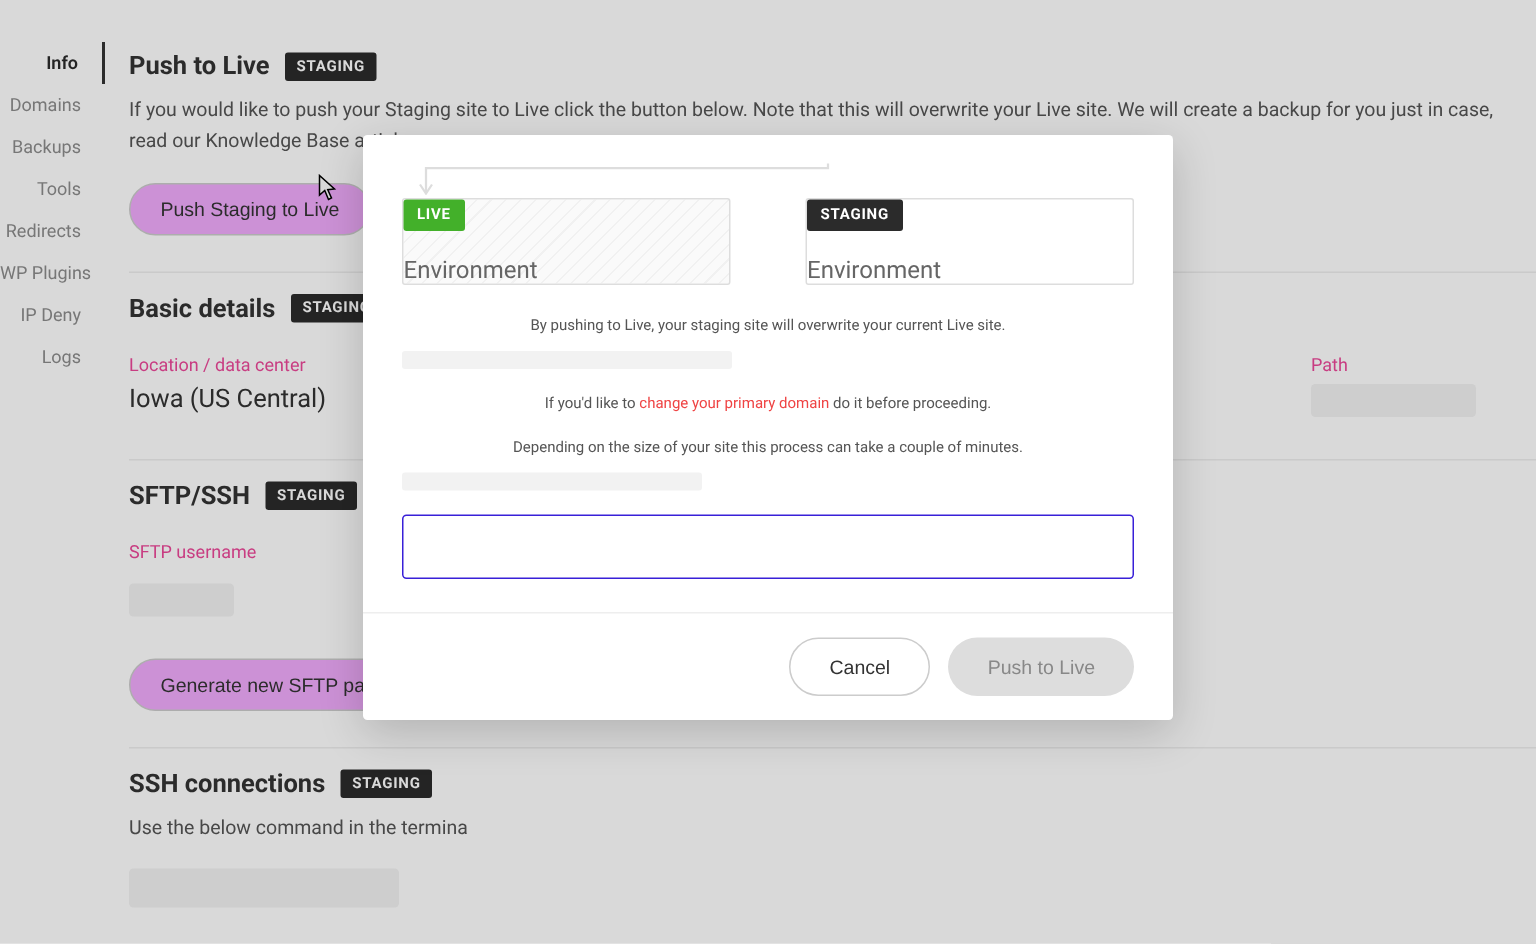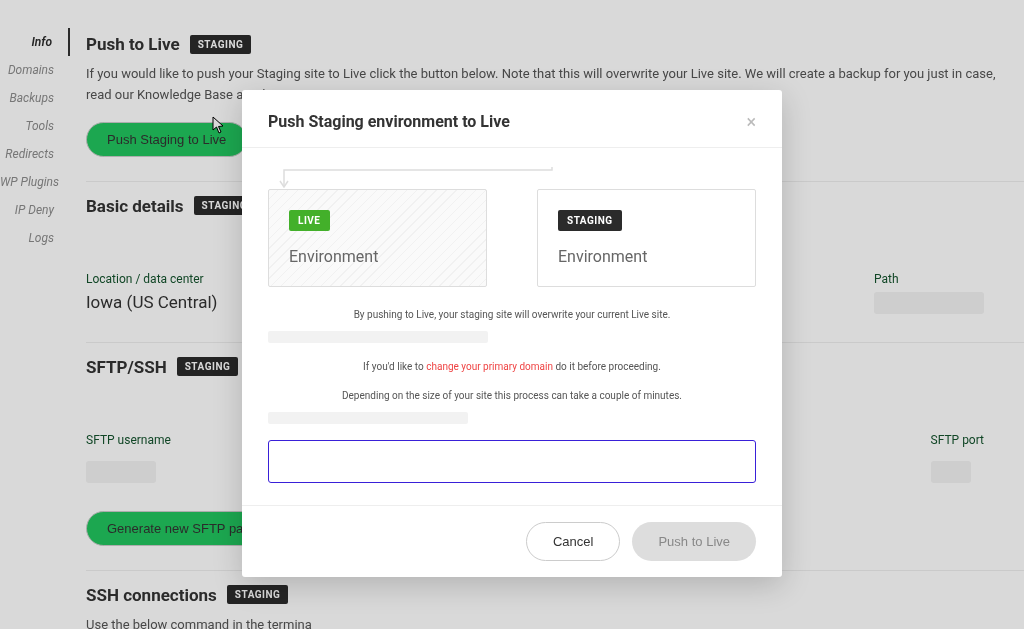--- a/index.html
+++ b/index.html
@@ -1,42 +1,42 @@
 <!DOCTYPE html>
 <html><head>
   <meta charset="utf-8">
   <style>
     * { box-sizing: border-box; margin: 0; padding: 0; }
     body { font-family: -apple-system, BlinkMacSystemFont, "Segoe UI", Roboto, Helvetica, Arial, sans-serif; background: #fff; width: 1024px; height: 629px; overflow: hidden; position: relative; }
 
     .page { display: flex; width: 100%; height: 100%; }
     .sidebar { width: 70px; padding-top: 28px; text-align: right; }
-    .sidebar-item { font-size: 12px; color: #8c8c8c; padding: 7px 16px 7px 0; cursor: pointer; white-space: nowrap; font-style: italic; }
+    .sidebar-item { font-size: 12px; color: #8c8c8c; padding: 7px 16px 7px 0; cursor: pointer; white-space: nowrap; }
     .sidebar-item.active { color: #2b2b2b; font-weight: 600; border-right: 2px solid #333; }
     .content { flex: 1; padding: 20px 0 0 16px; }
     .section { border-bottom: 1px solid #eee; padding: 14px 0 24px; }
     .section-title { display: flex; align-items: center; gap: 10px; margin-bottom: 10px; }
     .section-title h2 { font-size: 17px; font-weight: 700; color: #333; }
     .staging-badge { background: #2b2b2b; color: #fff; font-size: 10px; font-weight: 700; letter-spacing: 0.5px; padding: 4px 8px; border-radius: 2px; }
     .section-desc { font-size: 13px; color: #555; line-height: 1.6; margin-bottom: 16px; }
-    .pill-button { display: inline-block; padding: 9px 20px; border: 1px solid #ccc; border-radius: 22px; font-size: 13px; color: #333; background: #22c55e; cursor: pointer; }
+    .pill-button { display: inline-block; padding: 9px 20px; border: 1px solid #ccc; border-radius: 22px; font-size: 13px; color: #333; background: #f0abfc; cursor: pointer; }
     .fields-row { display: flex; gap: 260px; margin-top: 20px; }
-    .field-label { font-size: 12px; color: #14532d; margin-bottom: 6px; margin-top: 36px; }
+    .field-label { font-size: 12px; color: #ec4899; margin-bottom: 6px; }
     .field-value { font-size: 17px; color: #333; }
     .skeleton { display: inline-block; height: 22px; width: 110px; background: #f2f2f2; border-radius: 3px; }
 
     .overlay { position: absolute; inset: 0; background: rgba(0,0,0,0.15); display: flex; align-items: flex-start; justify-content: center; padding-top: 90px; }
     .modal { width: 540px; background: #fff; border-radius: 3px; box-shadow: 0 8px 30px rgba(0,0,0,0.18); font-size: 13px; color: #555; }
     .modal-header { display: flex; justify-content: space-between; align-items: center; padding: 22px 26px 16px; border-bottom: 1px solid #eee; }
     .modal-header h3 { font-size: 16px; font-weight: 700; color: #333; }
     .close-x { color: #bbb; cursor: pointer; font-size: 18px; line-height: 1; }
     .modal-body { padding: 18px 26px 22px; }
     .arrow-svg { margin-left: 8px; margin-bottom: -2px; }
     .env-row { display: flex; gap: 50px; margin-bottom: 20px; }
-    .env-card { flex: 1; border: 1px solid #ddd; border-radius: 2px; padding: 20px; }
+    .env-card { flex: 1; border: 1px solid #ddd; border-radius: 2px; padding: 0; }
     .env-card.live {
       background: repeating-linear-gradient(135deg, #fafafa 0, #fafafa 6px, #f1f1f1 6px, #f1f1f1 7px);
     }
     .env-badge { display: inline-block; font-size: 10px; font-weight: 700; letter-spacing: 0.5px; padding: 5px 9px; border-radius: 2px; color: #fff; margin-bottom: 16px; }
     .env-badge.live-b { background: #43b02a; }
     .env-badge.stag-b { background: #2b2b2b; }
     .env-label { font-size: 16px; color: #666; }
     .modal-body p { margin-bottom: 14px; line-height: 1.55; font-size: 10px; text-align: center; }
     .link { color: #ef4444; text-decoration: none; cursor: pointer; }
     .skel-line { height: 12px; background: #f2f2f2; border-radius: 2px; margin-top: -6px; margin-bottom: 16px; }
@@ -94,24 +94,20 @@
     <section class="section">
       <div class="section-title">
         <h2>SFTP/SSH</h2>
         <span class="staging-badge">STAGING</span>
       </div>
       <div class="fields-row" style="margin-bottom:24px">
         <div>
           <div class="field-label">SFTP username</div>
           <span class="skeleton" style="width:70px;margin-top:8px"></span>
         </div>
-        <div style="margin-left:auto;margin-right:40px">
-          <div class="field-label">SFTP port</div>
-          <span class="skeleton" style="width:40px;margin-top:8px"></span>
-        </div>
       </div>
       <button class="pill-button">Generate new SFTP password</button>
     </section>
 
     <section class="section" style="border-bottom:none">
       <div class="section-title">
         <h2>SSH connections</h2>
         <span class="staging-badge">STAGING</span>
       </div>
       <p class="section-desc">Use the below command in the termina</p>
@@ -119,24 +115,20 @@
     </section>
   </main>
 </div>
 
 <svg class="cursor-svg" width="16" height="20" viewBox="0 0 16 20">
   <path d="M1 1 L1 14 L4.5 11 L7 17 L9 16 L6.5 10.5 L11 10 Z" fill="#fff" stroke="#000" stroke-width="1"></path>
 </svg>
 
 <div class="overlay">
   <div class="modal">
-    <div class="modal-header">
-      <h3>Push Staging environment to Live</h3>
-      <span class="close-x">×</span>
-    </div>
     <div class="modal-body">
       <svg class="arrow-svg" width="280" height="22">
         <path d="M 8 20 L 8 4 L 276 4 L 276 1" fill="none" stroke="#ddd" stroke-width="1.5"></path>
         <path d="M 4 15 L 8 21 L 12 15" fill="none" stroke="#ddd" stroke-width="1.5"></path>
       </svg>
       <div class="env-row">
         <div class="env-card live">
           <span class="env-badge live-b">LIVE</span>
           <div class="env-label">Environment</div>
         </div>

